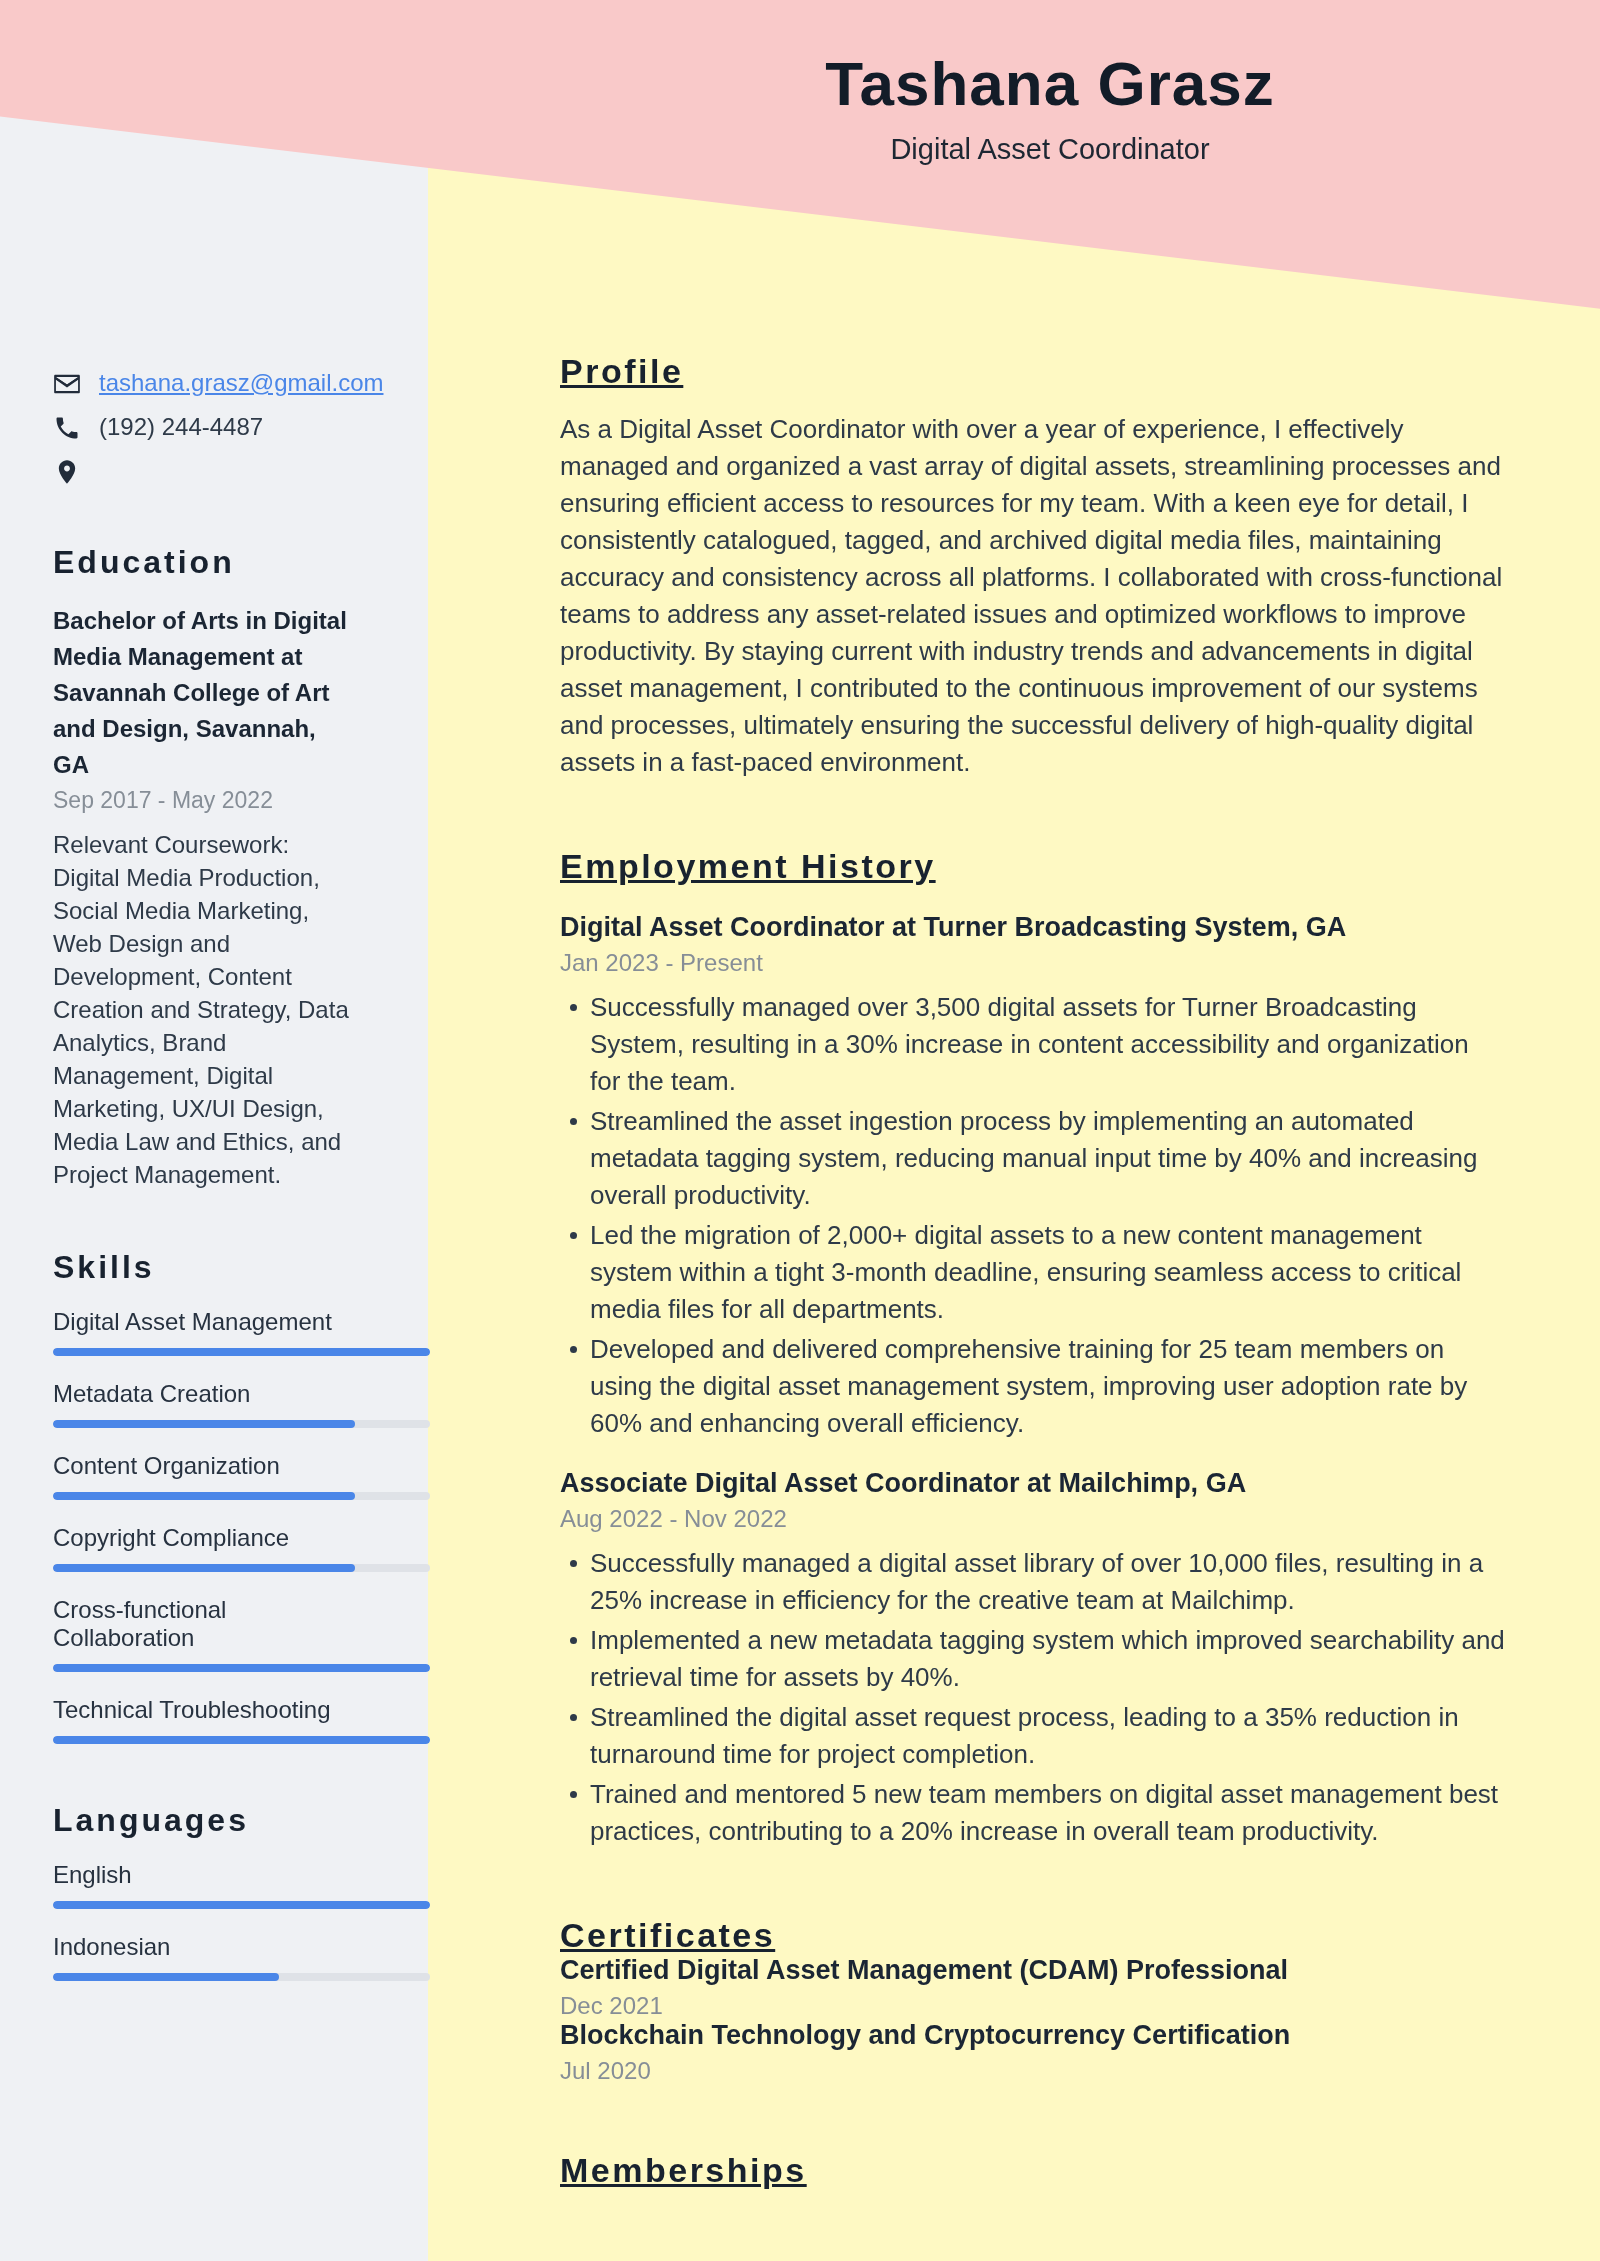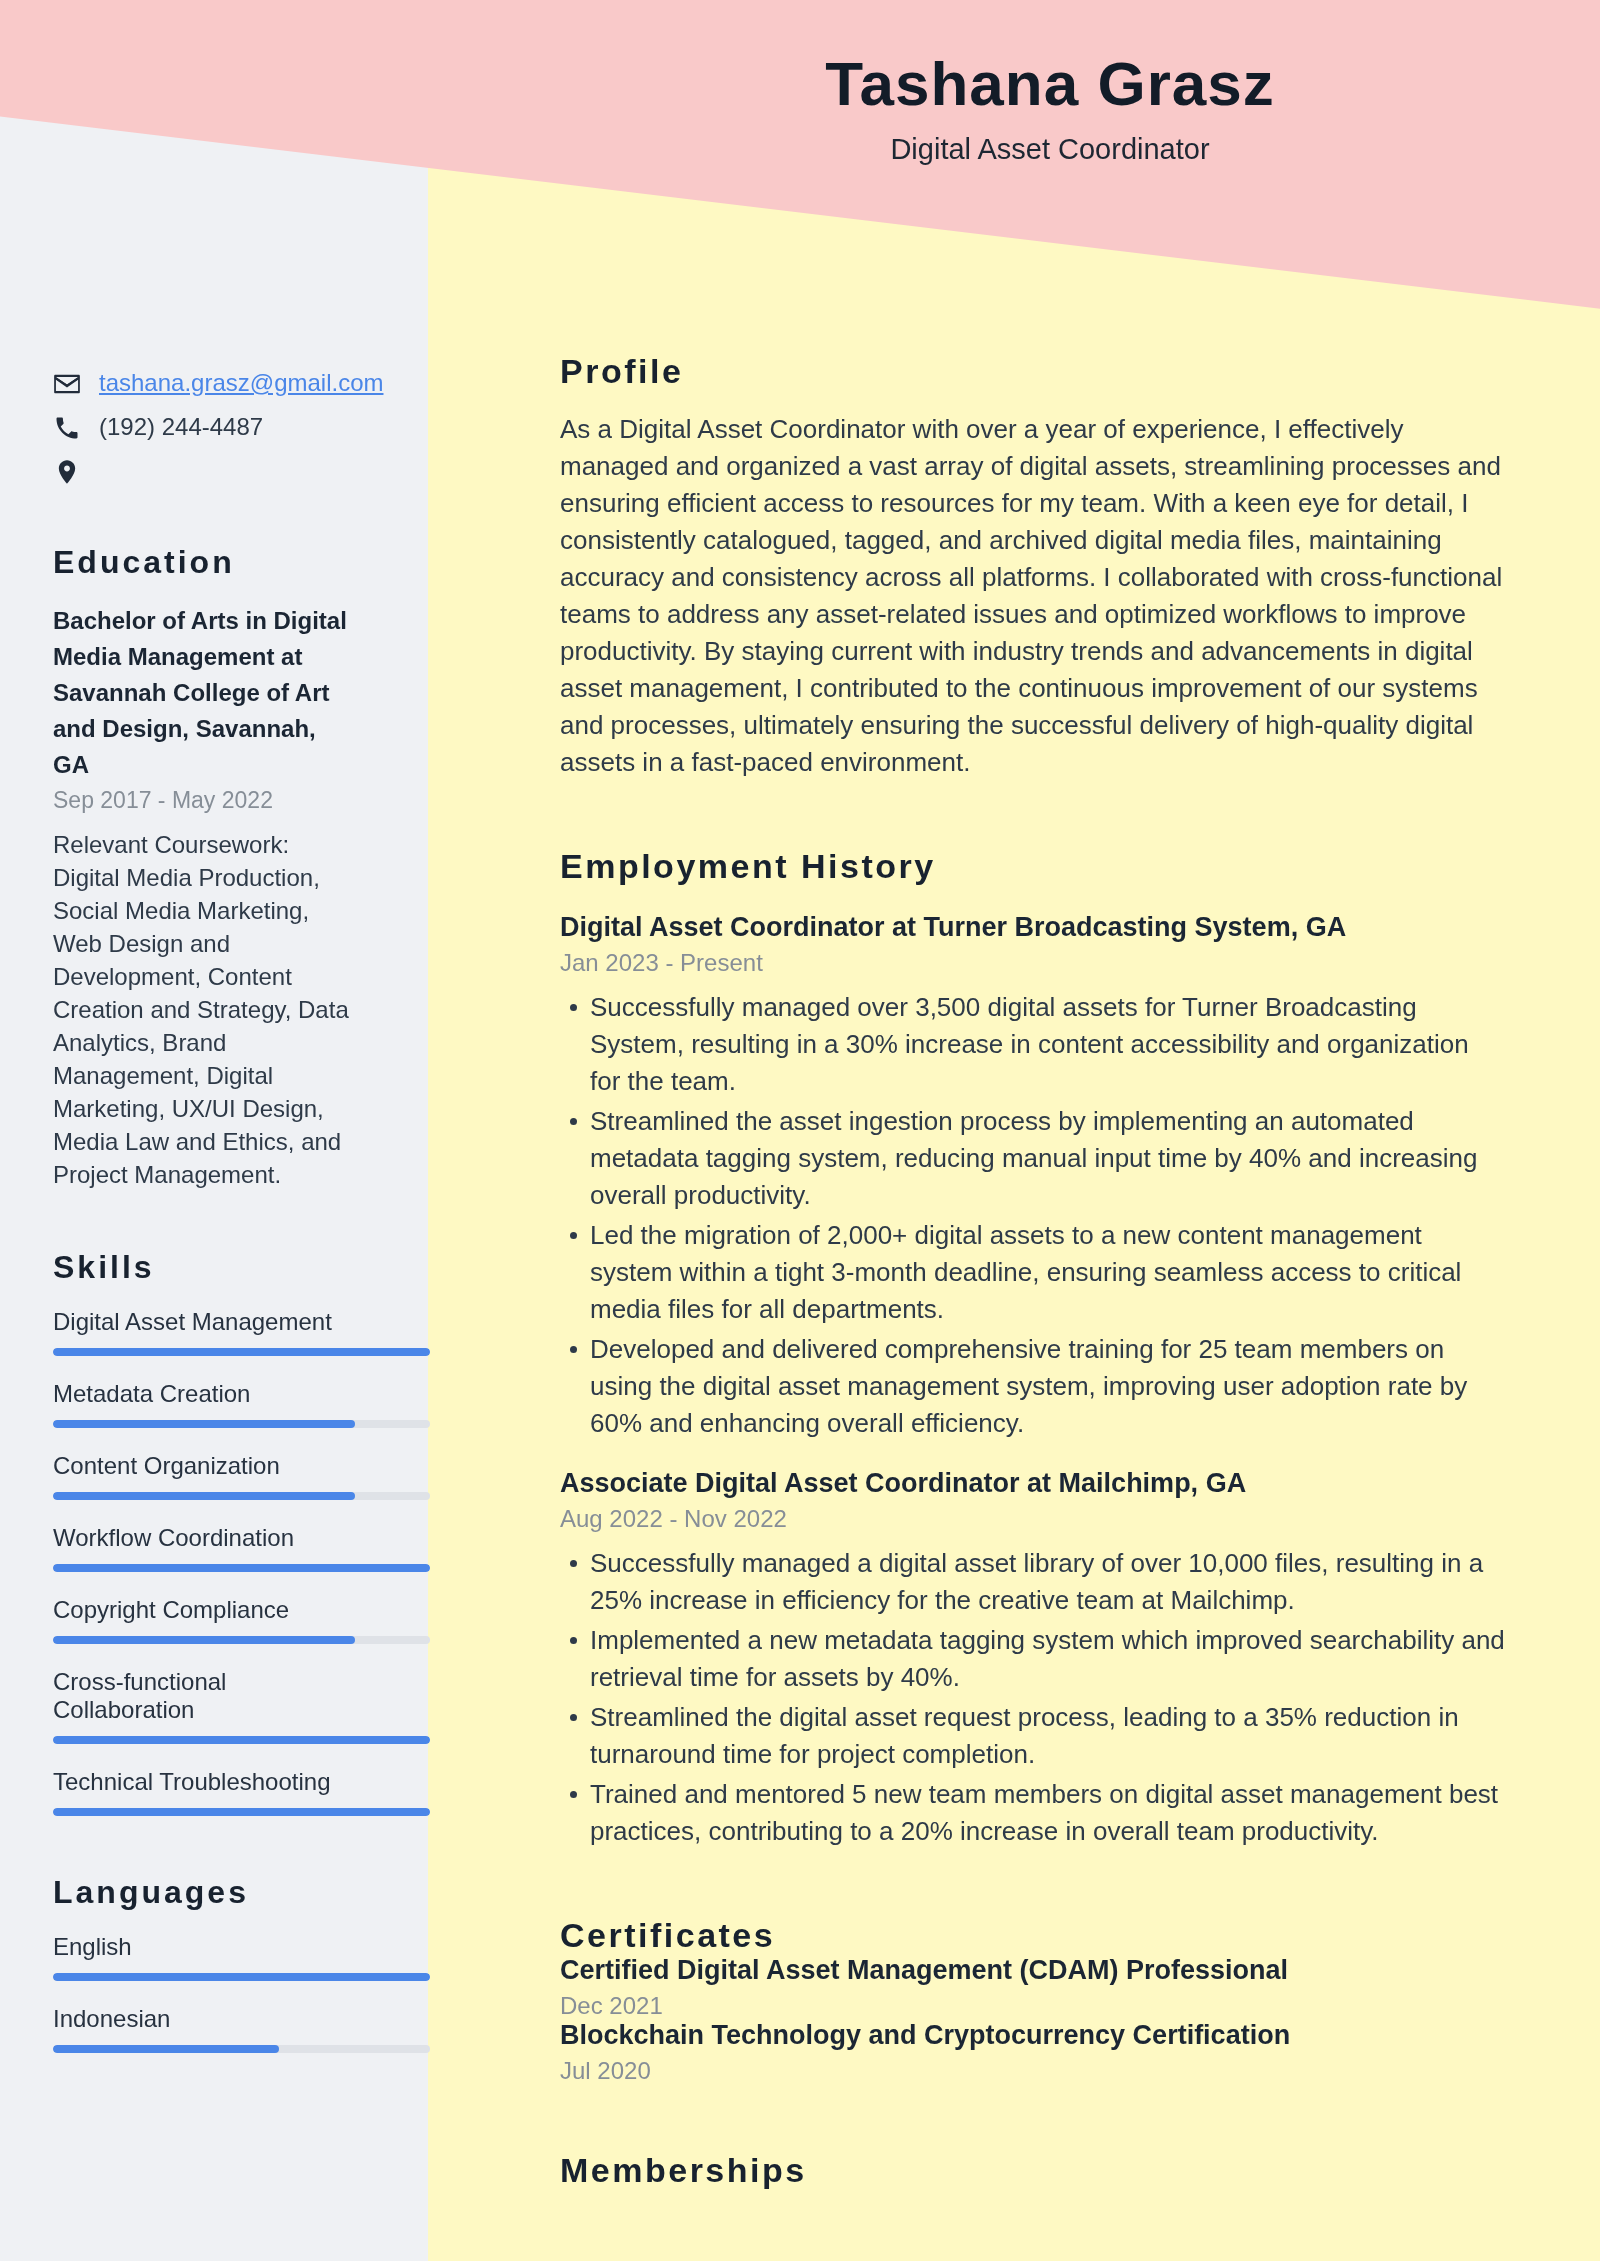--- a/index.html
+++ b/index.html
@@ -49,21 +49,21 @@
   .skill-item { margin-bottom:24px; }
   .skill-label { font-size:24px; color:#273240; margin-bottom:12px; }
   .bar-track { position:relative; width:377px; height:8px; border-radius:4px; background:#dfe2e7; overflow:hidden; }
   .bar-fill { position:absolute; left:0; top:0; height:8px; border-radius:4px; background:#4a86e8; }
   
   .main {
     position:absolute; top:0; left:500px; width:1100px; z-index:1;
     padding:352px 95px 0 60px; color:#2e3a48;
   }
   .main-heading {
-    font-size:34px; font-weight:700; letter-spacing:2.5px; color:#18222f;
+    font-size:34px; font-weight:700; letter-spacing:2.5px; color:#18222f;text-decoration:underline;
   }
   .profile-text { margin-top:20px; font-size:26px; line-height:37px; }
   .section { margin-top:66px; }
   .job { margin-top:26px; }
   .job:first-of-type { margin-top:22px; }
   .job-title { font-size:27px; font-weight:700; color:#1b2634; }
   .job-date { font-size:24px; color:#868e97; margin-top:6px; margin-bottom:12px; }
   ul.bullets { list-style:none; }
   ul.bullets li {
     position:relative; padding-left:30px; font-size:26px; line-height:37px; margin-bottom:3px;
@@ -140,26 +140,20 @@
             <div class="bar-fill" style="width: 80%;"></div>
           </div>
       </div>
       <div class="skill-item">
         <div class="skill-label">Content Organization</div>
         <div class="bar-track">
             <div class="bar-fill" style="width: 80%;"></div>
           </div>
       </div>
       <div class="skill-item">
-        <div class="skill-label">Workflow Coordination</div>
-        <div class="bar-track">
-            <div class="bar-fill" style="width: 100%;"></div>
-          </div>
-      </div>
-      <div class="skill-item">
         <div class="skill-label">Copyright Compliance</div>
         <div class="bar-track">
             <div class="bar-fill" style="width: 80%;"></div>
           </div>
       </div>
       <div class="skill-item">
         <div class="skill-label">Cross-functional Collaboration</div>
         <div class="bar-track">
             <div class="bar-fill" style="width: 100%;"></div>
           </div>

